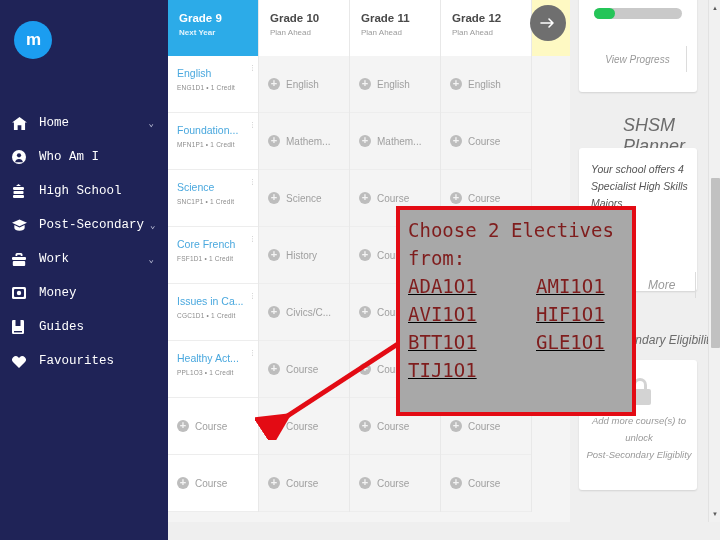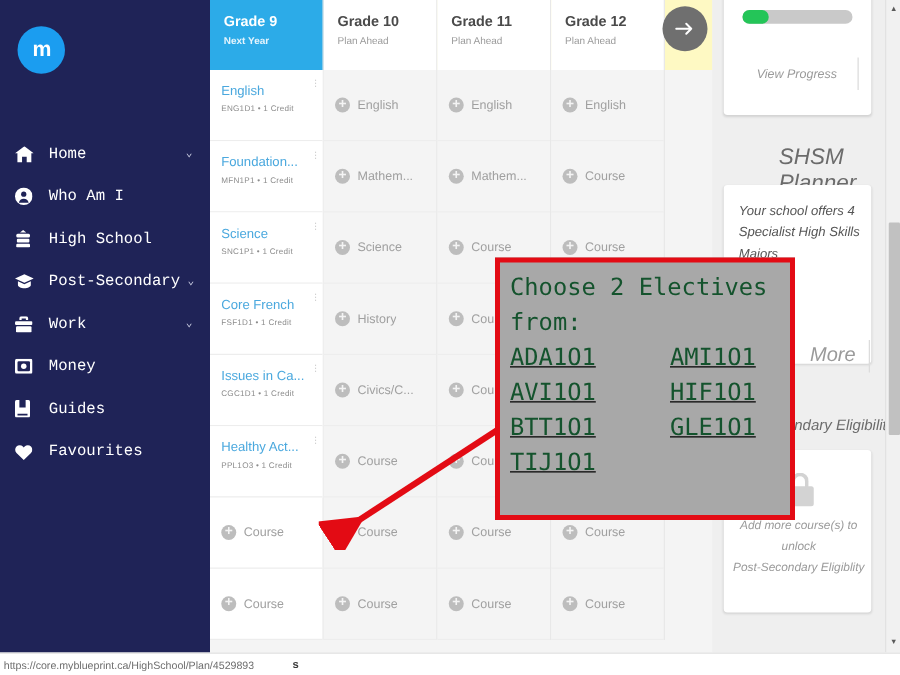--- a/index.html
+++ b/index.html
@@ -153,21 +153,21 @@
   .shsm-text {
     position: absolute; left: 12px; top: 13px; width: 100px;
     font-size: 10.5px; color: #555555; line-height: 17px;
   }
   .more-btn {
     position: absolute; left: 72px; top: 272px;
     width: 54px; height: 26px;
     border: 1px solid #dcdcdc; border-left: none; border-top: none; border-bottom: none;
     display: flex; align-items: center; justify-content: flex-start;
     padding-left: 6px;
-    font-size: 16px; color: #9a9a9a; cursor: pointer;
+    font-size: 12px; color: #9a9a9a; cursor: pointer;
   }
   .elig-title {
     position: absolute; left: 10px; top: 333px;
     font-size: 12px; color: #6b6b6b; white-space: nowrap;
   }
   .lock-card {
     position: absolute; left: 9px; top: 360px;
     width: 118px; height: 130px;
     background: #ffffff; border-radius: 3px;
     box-shadow: 0 1px 2px rgba(0,0,0,.12);
@@ -225,21 +225,21 @@
   .anno-box {
     position: absolute; left: 396px; top: 206px;
     width: 240px; height: 210px;
     background: #a8a8a8;
     border: 4px solid #e30b14;
     z-index: 40;
     padding: 6px 0 0 8px;
   }
   .anno-line {
     font-family: "DejaVu Sans Mono", monospace;
-    font-size: 19px; color: #14532d; line-height: 28px;
+    font-size: 19px; color: #7f1d1d; line-height: 28px;
     white-space: pre;
   }
   .anno-cols { display: flex; text-decoration: underline; }
   .anno-cols .c1 { width: 128px; }
   .arrow-svg { position: absolute; left: 255px; top: 330px;
                width: 160px; height: 110px; z-index: 35; pointer-events: none; }
 </style>
 </head>
 <body>
 
@@ -587,18 +587,14 @@
     </div>
     <div class="anno-cols">
       <div class="c1 anno-line">BTT1O1</div>
       <div class="anno-line">GLE1O1</div>
     </div>
     <div class="anno-cols">
       <div class="c1 anno-line">TIJ1O1</div>
     </div>
   </div>
 
-  <div class="statusbar">
-    <div class="status-url">https://core.myblueprint.ca/HighSchool/Plan/4529893</div>
-    <div class="status-tail">s</div>
-  </div>
 
 </div>
 
 </body></html>

